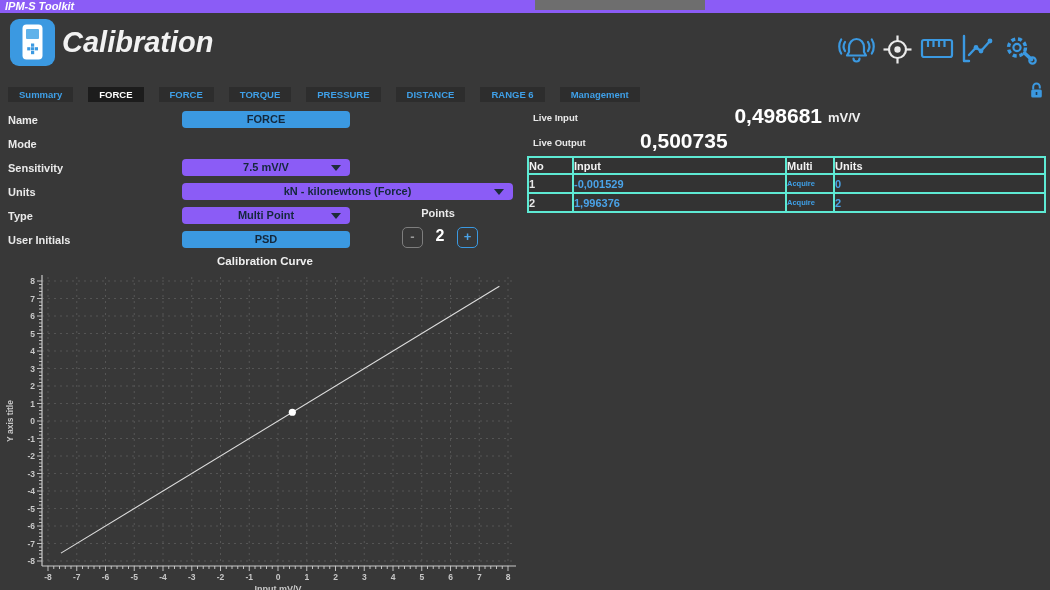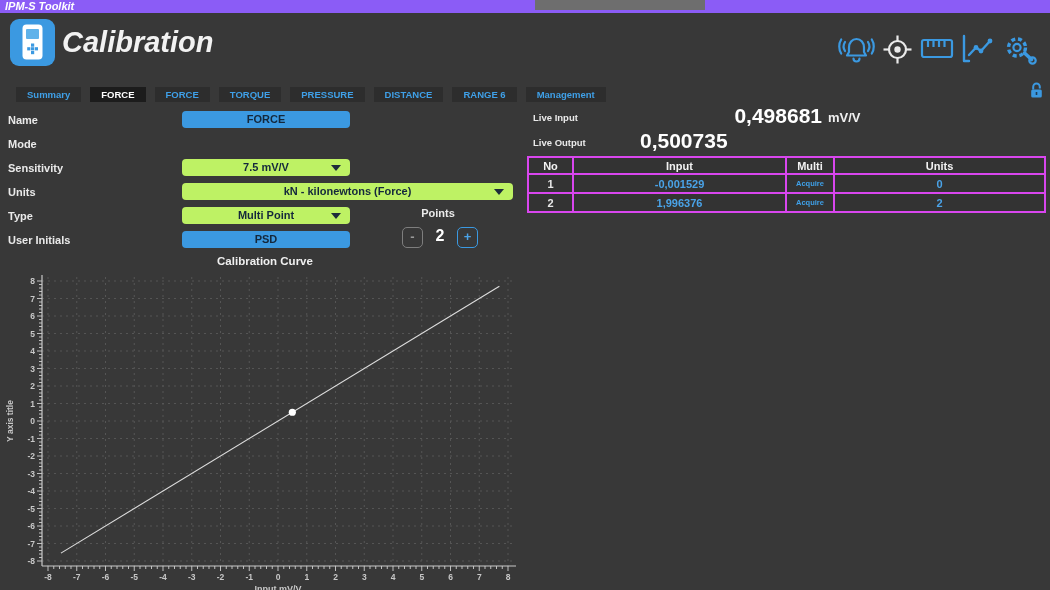--- a/index.html
+++ b/index.html
@@ -12,31 +12,31 @@
   .titlebar-title { position:absolute; left:5px; top:0; line-height:13px; font-size:11px; font-weight:bold; font-style:italic; color:#ffffff; }
 
   
   .app-icon { position:absolute; left:10px; top:19px; }
   .page-title { position:absolute; left:62px; top:26px; font-size:29px; font-weight:bold; font-style:italic; color:#f2f2f2; }
   .header-icons { position:absolute; left:838px; top:32px; width:205px; height:34px; display:flex; align-items:center; gap:7px; }
   .hicon { cursor:pointer; }
   .lock { position:absolute; left:1030px; top:81px; }
 
   
-  .tabs { position:absolute; left:16px; top:87px; display:flex; gap:9px; }
+  .tabs { position:absolute; left:8px; top:87px; display:flex; gap:15px; }
   .tab { height:15px; line-height:15px; padding:0 11px; background:#2d2d2d; color:#3fa0e8; font-size:9.5px; font-weight:bold; cursor:pointer; }
   .tab.active { background:#1c1c1c; color:#ffffff; }
 
   
   .flabel { position:absolute; left:8px; height:17px; line-height:17px; font-size:11px; font-weight:bold; color:#eaeaea; }
   .fvalue-plain { position:absolute; left:182px; width:168px; height:17px; line-height:17px; text-align:center; font-size:11px; font-weight:bold; color:#f0f0f0; }
   .btn-blue { position:absolute; left:182px; width:168px; height:17px; line-height:17px; text-align:center;
               background:#3b99e1; border-radius:4px; font-size:11px; font-weight:bold; color:#14283c; cursor:pointer; }
   .dropdown { position:absolute; left:182px; width:168px; height:17px; line-height:17px; text-align:center;
-              background:#bef264; border-radius:4px; font-size:11px; font-weight:bold; color:#14283c; cursor:pointer; }
+              background:#8b5cf6; border-radius:4px; font-size:11px; font-weight:bold; color:#14283c; cursor:pointer; }
   .dropdown .arrow { position:absolute; right:9px; top:6px; width:0; height:0;
                      border-left:5px solid transparent; border-right:5px solid transparent; border-top:6px solid #1d2c3a; }
   .dropdown.wide { width:331px; }
   .points-label { position:absolute; left:400px; top:207px; width:76px; text-align:center; font-size:11px; font-weight:bold; color:#eaeaea; }
   .step-btn { position:absolute; top:227px; width:21px; height:21px; border-radius:5px; background:transparent;
               font-size:13px; font-weight:bold; text-align:center; line-height:18px; cursor:pointer; }
   .step-minus { left:402px; border:1px solid #7e7e7e; color:#9a9a9a; }
   .step-plus  { left:457px; border:1.5px solid #3b99e1; color:#4aa3e8; }
   .points-value { position:absolute; left:427px; top:227px; width:26px; text-align:center; font-size:16px; font-weight:bold; color:#ffffff; }
 
@@ -45,21 +45,21 @@
 
   
   .live-label-in  { position:absolute; left:533px; top:112px; font-size:9.5px; font-weight:bold; color:#eaeaea; }
   .live-label-out { position:absolute; left:533px; top:137px; font-size:9.5px; font-weight:bold; color:#eaeaea; }
   .live-value-in  { position:absolute; left:640px; top:104px; width:182px; text-align:right; font-size:21px; font-weight:bold; color:#ffffff; }
   .live-value-out { position:absolute; left:640px; top:129px; width:182px; text-align:left; font-size:21px; font-weight:bold; color:#ffffff; }
   .live-unit { position:absolute; left:828px; top:110px; font-size:13px; font-weight:bold; color:#f0f0f0; }
 
   
   .cal-table { position:absolute; left:527px; top:156px; border-collapse:collapse; table-layout:fixed; width:517px; }
-  .cal-table th, .cal-table td { border:2px solid #d946ef; padding:0; text-align:center; overflow:hidden; }
+  .cal-table th, .cal-table td { border:2px solid #5eead4; padding:0; text-align:left; overflow:hidden; }
   .cal-table th { height:17px; font-size:11px; font-weight:bold; color:#f2f2f2; background:#333333; }
   .cal-table td { height:19px; background:#333333; }
   td.c-no { font-size:11px; font-weight:bold; color:#e8e8e8; }
   td.c-val { font-size:11px; font-weight:bold; color:#4aa3e8; }
   td.c-act { font-size:7.5px; font-weight:bold; color:#3fa0e8; cursor:pointer; }
 </style>
 </head>
 <body>
 
 <div class="screen">

